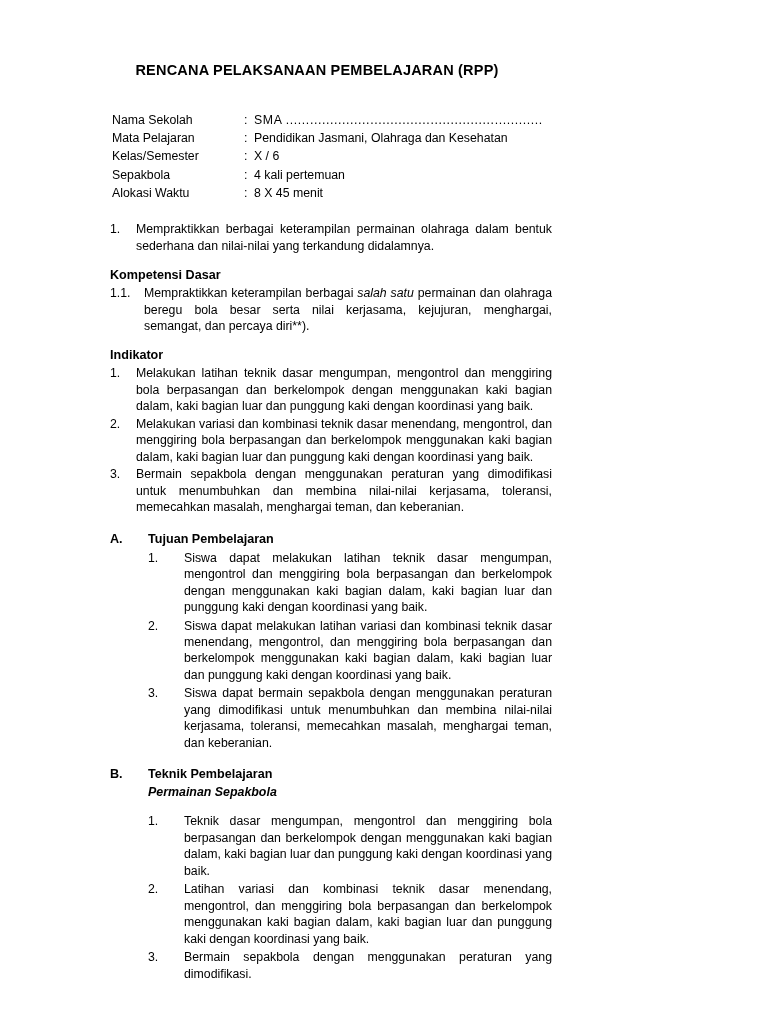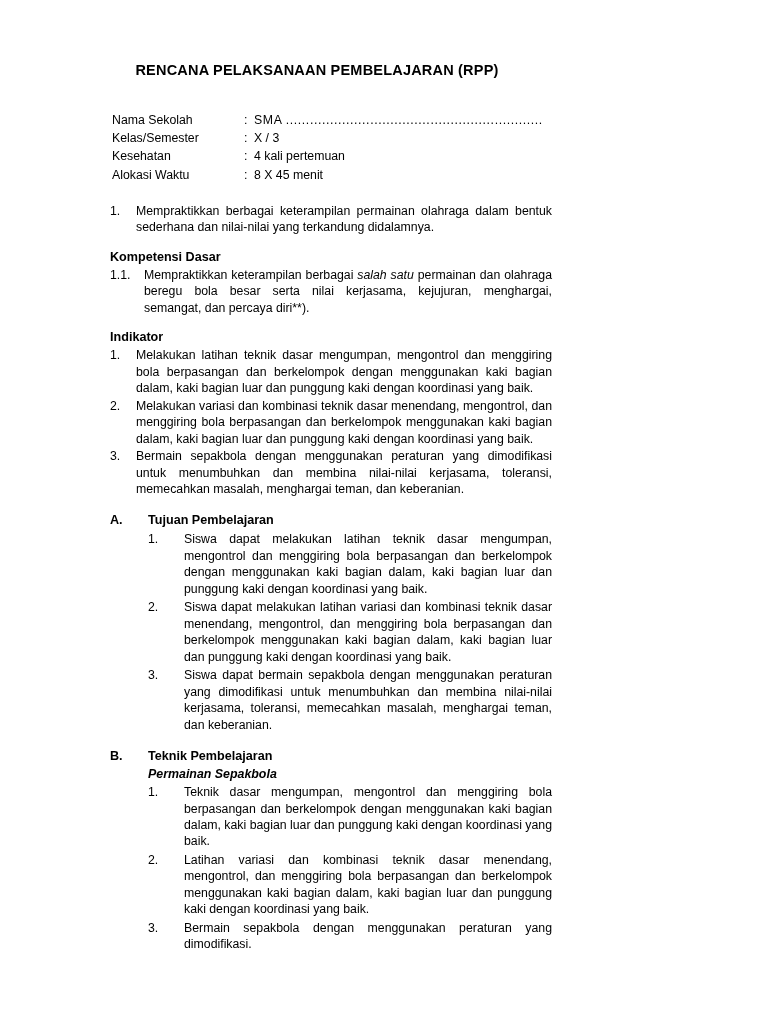--- a/index.html
+++ b/index.html
@@ -87,44 +87,49 @@
   .sub-list .num-row {
     margin-bottom: 2px;
   }
   .sub-list .num-row .n { width: 36px; }
   .subhead-italic {
     margin-left: 38px;
     font-size: 12.4px;
     font-weight: bold;
     font-style: italic;
     margin-top: 1px;
-    margin-bottom: 3px;
+    margin-bottom: 14px;
   }
 </style>
 </head>
 <body>
 
 <div class="page">
 
   <h1 class="doc-title">RENCANA PELAKSANAAN PEMBELAJARAN (RPP)</h1>
 
   <table class="meta-table">
     <tbody>
       <tr>
         <td class="meta-label">Nama Sekolah</td>
         <td class="meta-sep">:</td>
         <td class="dots">SMA ................................................................</td>
       </tr>
       <tr>
+        <td class="meta-label">Mata Pelajaran</td>
+        <td class="meta-sep">:</td>
+        <td>Pendidikan Jasmani, Olahraga dan Kesehatan</td>
+      </tr>
+      <tr>
         <td class="meta-label">Kelas/Semester</td>
         <td class="meta-sep">:</td>
-        <td>X / 3</td>
-      </tr>
-      <tr>
-        <td class="meta-label">Kesehatan</td>
+        <td>X / 6</td>
+      </tr>
+      <tr>
+        <td class="meta-label">Sepakbola</td>
         <td class="meta-sep">:</td>
         <td>4 kali pertemuan</td>
       </tr>
       <tr>
         <td class="meta-label">Alokasi Waktu</td>
         <td class="meta-sep">:</td>
         <td>8 X 45 menit</td>
       </tr>
     </tbody>
   </table>

